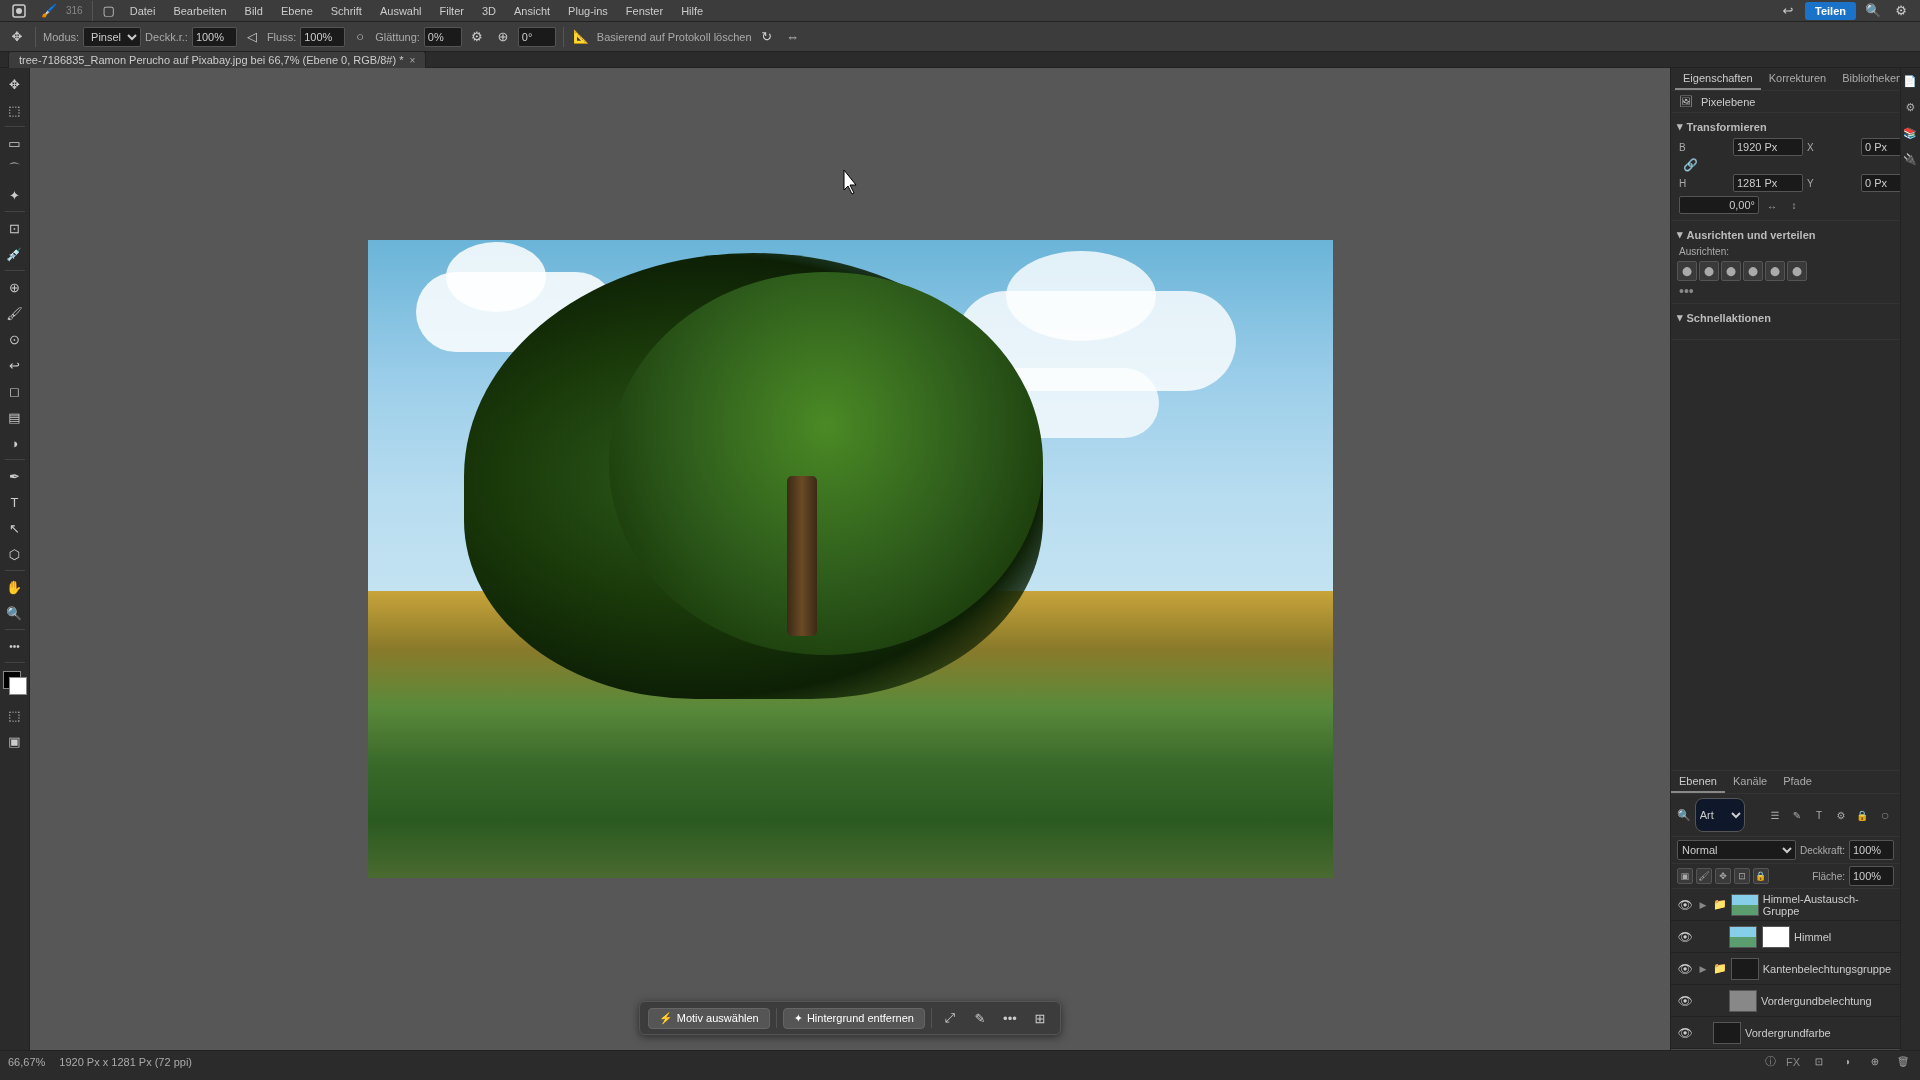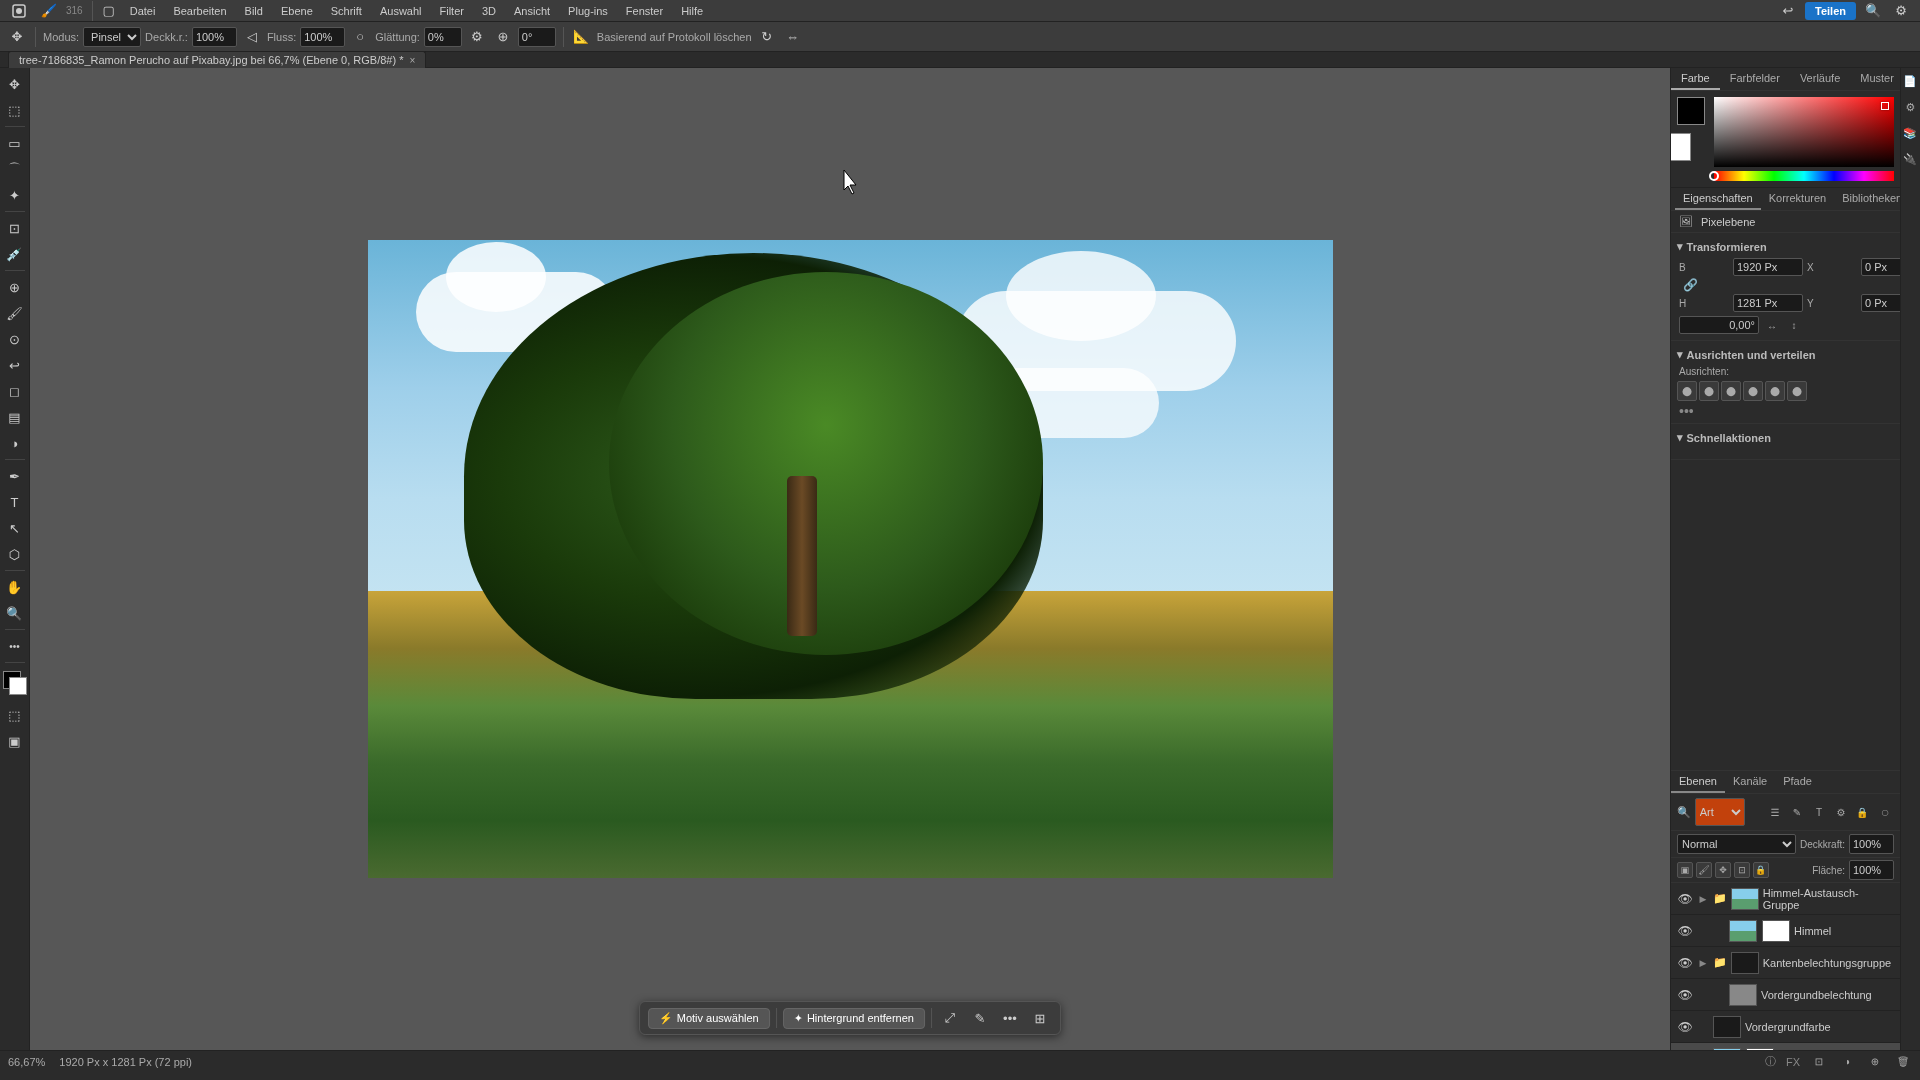--- a/index.html
+++ b/index.html
@@ -439,26 +439,26 @@
     }
     .layers-tab.active { color: #ccc; border-bottom: 2px solid #888; }
     .layers-search {
       display: flex;
       align-items: center;
       padding: 4px 6px;
       gap: 4px;
       border-bottom: 1px solid #333;
     }
     .layers-search-type {
-      height: 28px;
-      background: #c2410c;
+      height: 34px;
+      background: #0f172a;
       border: 1px solid #555;
       color: #ccc;
       font-size: 11px;
-      border-radius: 2px;
+      border-radius: 8px;
       width: 50px;
     }
     .layers-mode-row {
       display: flex;
       align-items: center;
       padding: 3px 6px;
       gap: 4px;
       border-bottom: 1px solid #333;
     }
     .layers-mode-select {
@@ -748,44 +748,20 @@
       <div class="ft-sep"></div>
       <button class="ft-icon-btn">⤢</button>
       <button class="ft-icon-btn">✎</button>
       <button class="ft-icon-btn">•••</button>
       <button class="ft-icon-btn">⊞</button>
     </div>
   </div>
 
   <div id="right-panel">
 
-    <div id="color-panel">
-      <div class="panel-tabs">
-        <div class="panel-tab active">Farbe</div>
-        <div class="panel-tab">Farbfelder</div>
-        <div class="panel-tab">Verläufe</div>
-        <div class="panel-tab">Muster</div>
-      </div>
-      <div class="color-picker-area">
-        <div style="display:flex;gap:4px;align-items:flex-start;">
-          <div style="position:relative;width:50px;height:40px;">
-            <div class="color-swatch-fg"></div>
-            <div class="color-swatch-bg"></div>
-          </div>
-          <div style="flex:1;">
-            <div class="color-gradient">
-              <div style="position:absolute;top:5px;right:5px;width:8px;height:8px;border:1.5px solid #fff;border-radius:50;background:transparent;box-shadow:0 0 2px rgba(0,0,0,0.5);"></div>
-            </div>
-            <div class="color-hue-bar">
-              <div class="color-hue-indicator"></div>
-            </div>
-          </div>
-        </div>
-      </div>
-    </div>
 
     <div id="properties-panel">
       <div class="prop-tabs">
         <div class="prop-tab active">Eigenschaften</div>
         <div class="prop-tab">Korrekturen</div>
         <div class="prop-tab">Bibliotheken</div>
       </div>
 
       <div class="prop-row" style="padding:4px 8px;border-bottom:1px solid #333;">
         <span style="margin-right:4px;">🖼</span>

